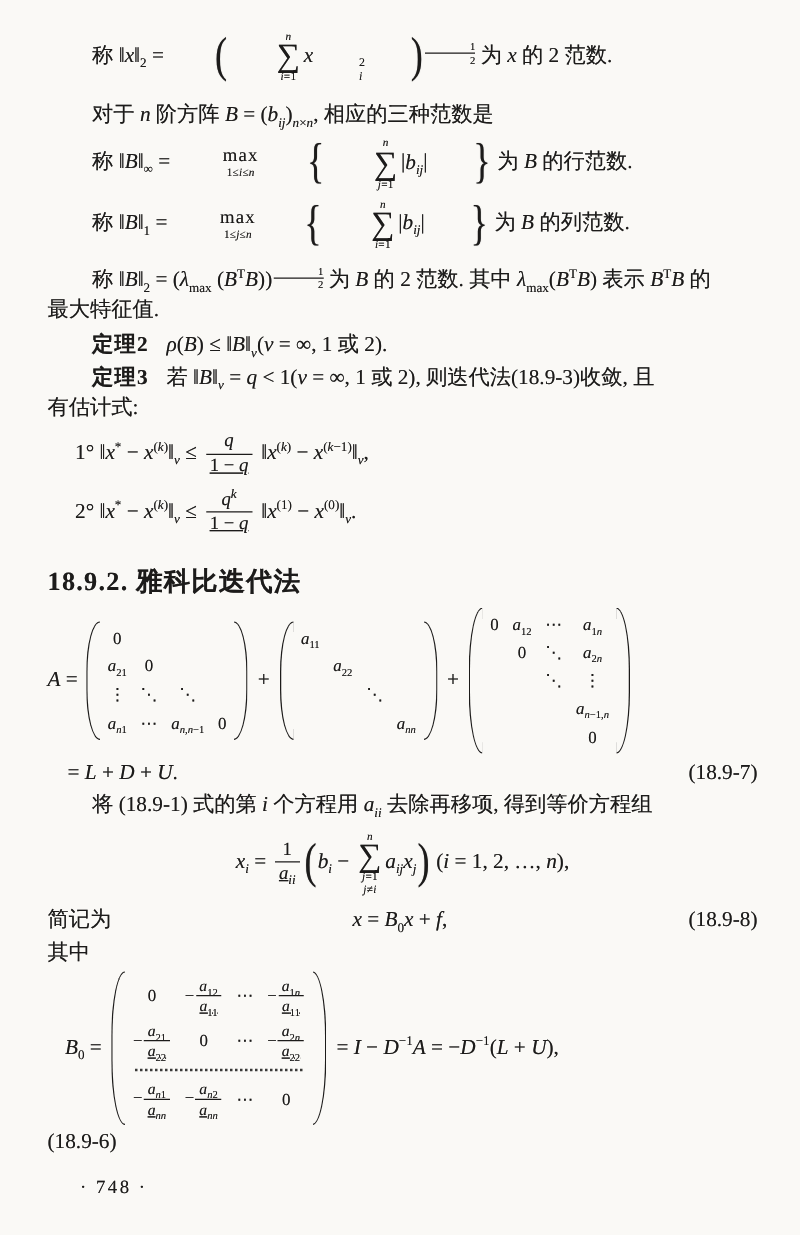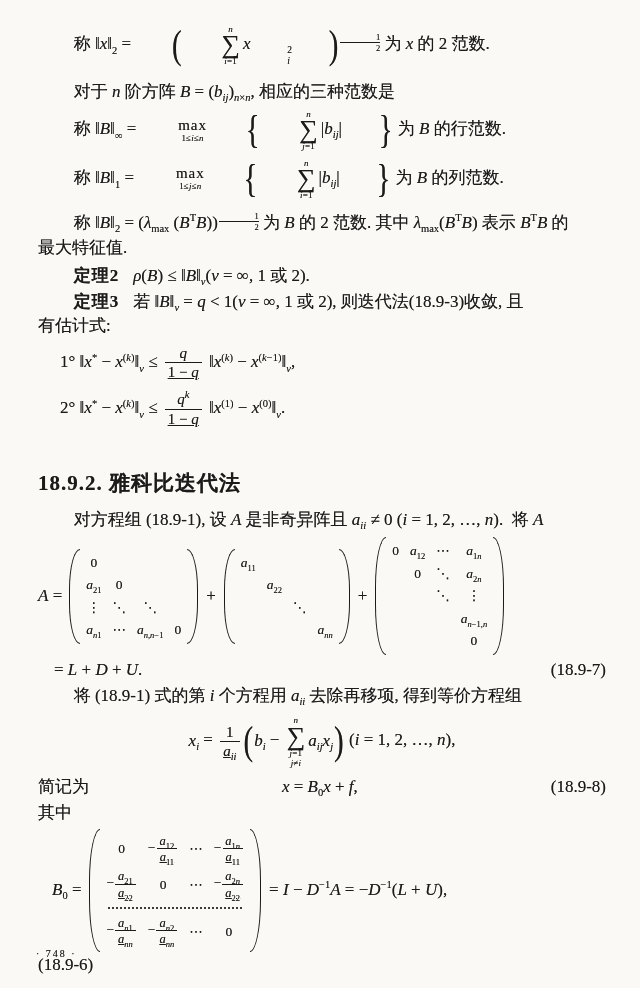--- a/index.html
+++ b/index.html
@@ -46,34 +46,34 @@
   .mg{display:grid;align-items:center;justify-items:center;column-gap:11px;row-gap:5px;
       padding:5px 6px;font-size:13.5px;align-content:center;}
   .gc4{grid-template-columns:repeat(4,auto);}
   .mg .fr{font-size:12.5px;margin:0 1px;}
   .mg sub{font-size:8.5px;}
   .dotrow{grid-column:1/-1;justify-self:stretch;border-top:2px dotted #3a3a38;margin:2px 2px;}
   
   .thm{font-weight:bold;margin-right:14px;letter-spacing:1px;}
   .est{margin-left:22px;margin-top:8px;}
   
-  .sec{font-size:21px;font-weight:bold;margin:42px 0 0 0;letter-spacing:1px;}
+  .sec{font-size:21px;font-weight:bold;margin:24px 0 0 0;letter-spacing:1px;}
   
   .eqrow{display:flex;align-items:center;gap:5px;margin-top:6px;}
   .eqrow .plus{margin:0 1px;}
   .between{display:flex;justify-content:space-between;align-items:center;margin-top:4px;}
   .contl{margin-left:16px;}
   .ctrline{text-align:center;margin-top:8px;}
   .brief{display:flex;align-items:baseline;margin-top:8px;justify-content:center;}
   .brief .side{flex:0 0 auto;}
   .brief .ctr{flex:1;text-align:center;}
   .tag{flex:0 0 auto;}
   .tagline{text-align:left;margin-top:2px;padding-right:4px;}
   .eq6row{display:flex;align-items:center;gap:6px;margin-left:14px;margin-top:4px;}
-  .footer{position:absolute;left:36px;bottom:28px;font-size:10px;letter-spacing:2px;}
+  .footer{position:absolute;left:64px;bottom:28px;font-size:15px;letter-spacing:2px;}
 </style>
 </head>
 <body>
 
 <div class="page">
 
   <div class="ln ind tall" style="margin-top:0">称 ‖<i>x</i>‖<sub>2</sub> = <span class="bp">(</span><span class="sum">
         <span class="sl"><i>n</i></span>
         <span class="sg">∑</span>
         <span class="sl"><i>i</i>=1</span>
@@ -120,21 +120,20 @@
         <span class="nu"><i>q</i></span>
         <span class="dn">1 − <i>q</i></span>
       </span> ‖<i>x</i><sup>(<i>k</i>)</sup> − <i>x</i><sup>(<i>k</i>−1)</sup>‖<sub><i>v</i></sub>,</div>
   <div class="ln est" style="margin-top:10px">2° ‖<i>x</i><sup>*</sup> − <i>x</i><sup>(<i>k</i>)</sup>‖<sub><i>v</i></sub> ≤ <span class="fr">
         <span class="nu"><i>q</i><sup><i>k</i></sup></span>
         <span class="dn">1 − <i>q</i></span>
       </span> ‖<i>x</i><sup>(1)</sup> − <i>x</i><sup>(0)</sup>‖<sub><i>v</i></sub>.</div>
 
   <h2 class="sec">18.9.2. 雅科比迭代法</h2>
 
-  <div class="ln ind" style="margin-top:12px">对方程组 (18.9-1), 设 <i>A</i> 是非奇异阵且 <i>a<sub>ii</sub></i> ≠ 0 (<i>i</i> = 1, 2, …, <i>n</i>).&nbsp;&nbsp;将 <i>A</i></div>
 
   <div class="eqrow">
     <span><i>A</i> =</span>
     <span><span class="mat">
           <span class="pl"></span>
           <span class="mg gc4">
             <span>0</span>
             <span></span>
             <span></span>
             <span></span>

